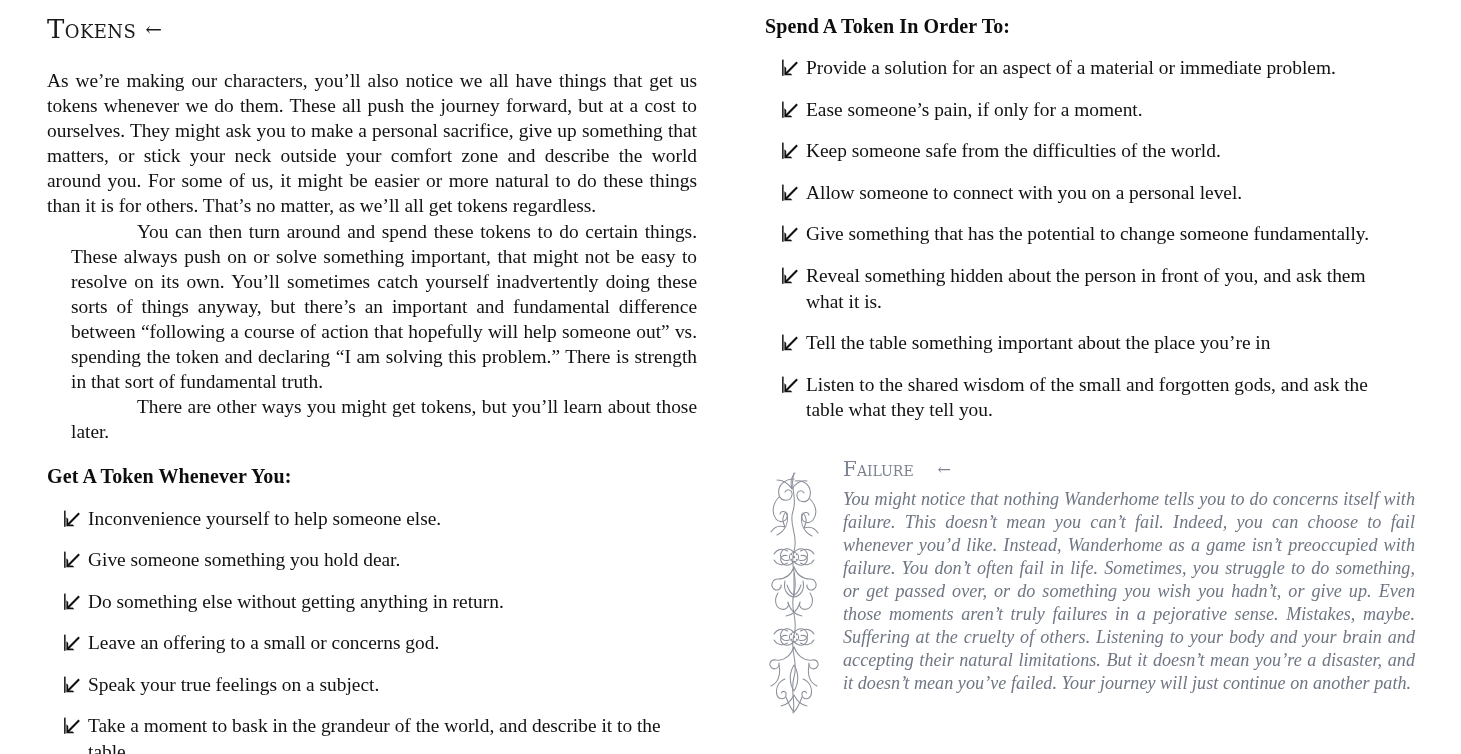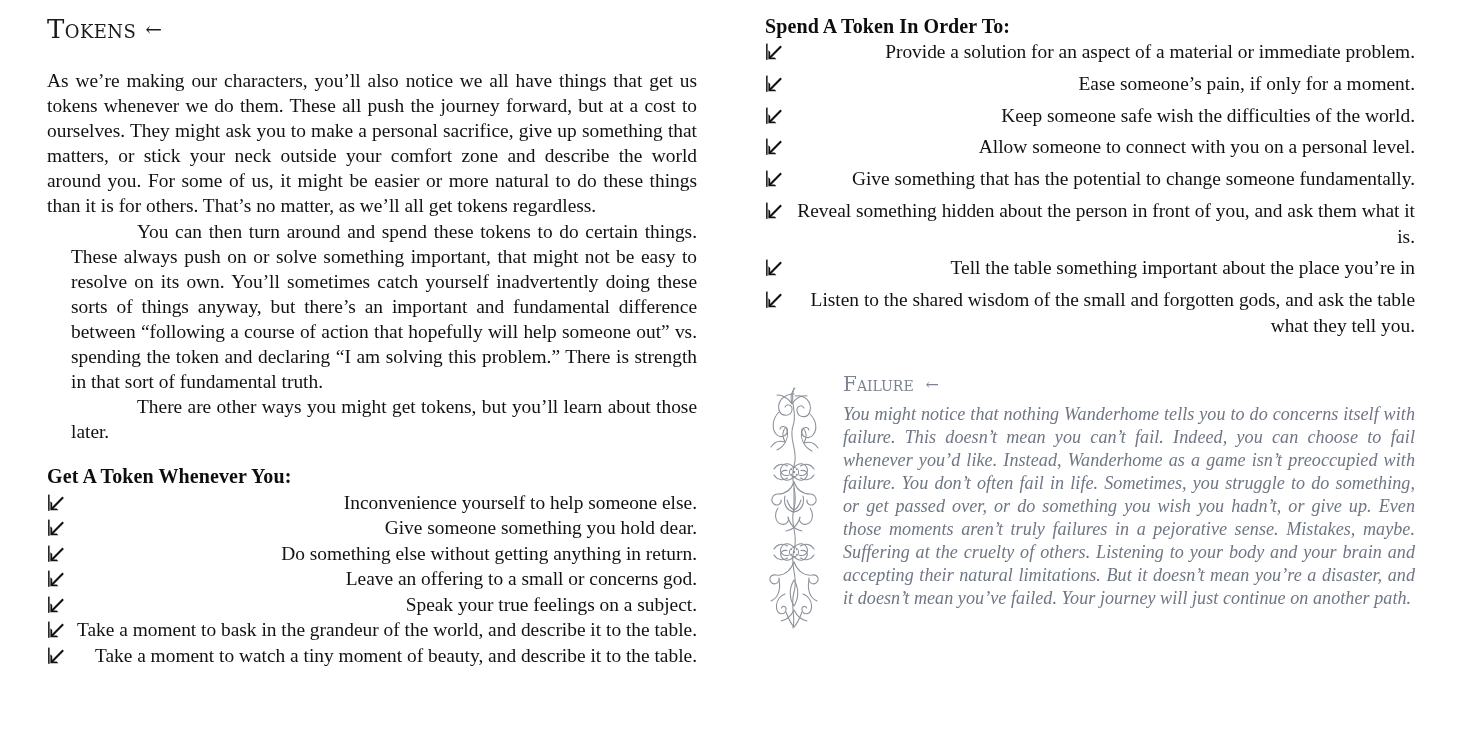--- a/index.html
+++ b/index.html
@@ -91,24 +91,24 @@
 
   
   .token-list {
     list-style: none;
     margin: 0;
     padding: 0;
   }
   .token-list li {
     font-size: 19.4px;
     line-height: 25.6px;
-    margin: 0;
+    margin: 16px;
     padding: 0 0 0 25px;
     position: relative;
-    text-align: right;
+    text-align: left;
     color: #121212;
   }
   .tick {
     position: absolute;
     left: 0;
     top: 4px;
     width: 18px;
     height: 18px;
     display: block;
   }
@@ -136,21 +136,21 @@
 
   .failure-title {
     font-family: "DejaVu Serif", "Liberation Serif", serif;
     font-size: 20px;
     line-height: 24px;
     font-weight: 400;
     color: #7c828f;
     margin: 0 0 7px 0;
     display: flex;
     align-items: baseline;
-    gap: 12px;
+    gap: 24px;
     font-variant: small-caps;
   }
   .failure-title .title-arrow {
     font-size: 16px;
     color: #7c828f;
     top: -1px;
   }
   .failure-text {
     font-size: 18.1px;
     line-height: 23px;
@@ -283,21 +283,21 @@
           </span><span>Ease someone’s pain, if only for a moment.</span></li>
         <li><span class="tick">
             <svg viewBox="0 0 18 18" width="18" height="18" aria-hidden="true">
               <g fill="#121212">
                 <rect x="1.1" y="0.6" width="1.5" height="16.2"></rect>
                 <path d="M3.6 14.6 L15.4 2.4 L16.9 3.9 L5.1 16.1 Z"></path>
                 <path d="M3.4 15.9 L3.4 7.2 L5.2 8.9 L5.2 14.1 Z"></path>
                 <path d="M3.0 16.3 L11.4 16.3 L9.7 14.5 L4.6 14.5 Z"></path>
               </g>
             </svg>
-          </span><span>Keep someone safe wish the difficulties of the world.</span></li>
+          </span><span>Keep someone safe from the difficulties of the world.</span></li>
         <li><span class="tick">
             <svg viewBox="0 0 18 18" width="18" height="18" aria-hidden="true">
               <g fill="#121212">
                 <rect x="1.1" y="0.6" width="1.5" height="16.2"></rect>
                 <path d="M3.6 14.6 L15.4 2.4 L16.9 3.9 L5.1 16.1 Z"></path>
                 <path d="M3.4 15.9 L3.4 7.2 L5.2 8.9 L5.2 14.1 Z"></path>
                 <path d="M3.0 16.3 L11.4 16.3 L9.7 14.5 L4.6 14.5 Z"></path>
               </g>
             </svg>
           </span><span>Allow someone to connect with you on a personal level.</span></li>

